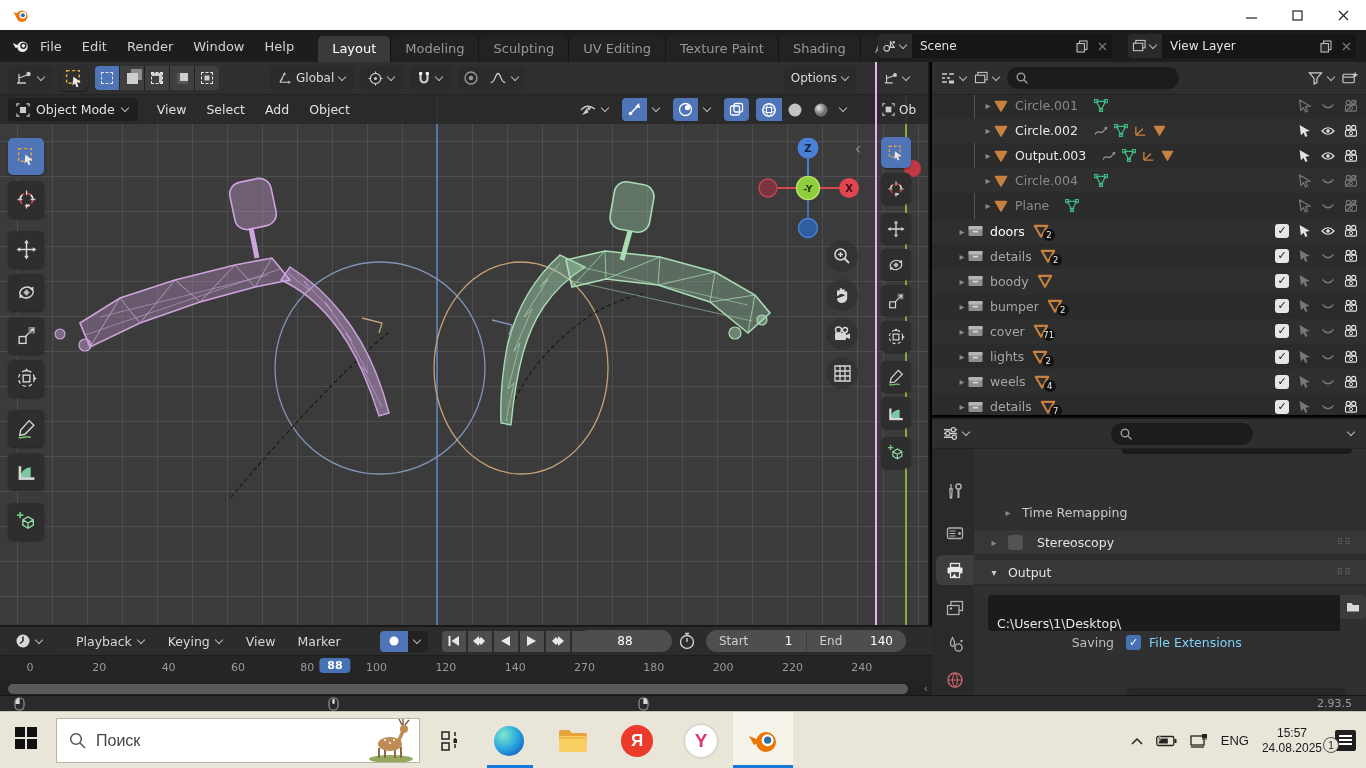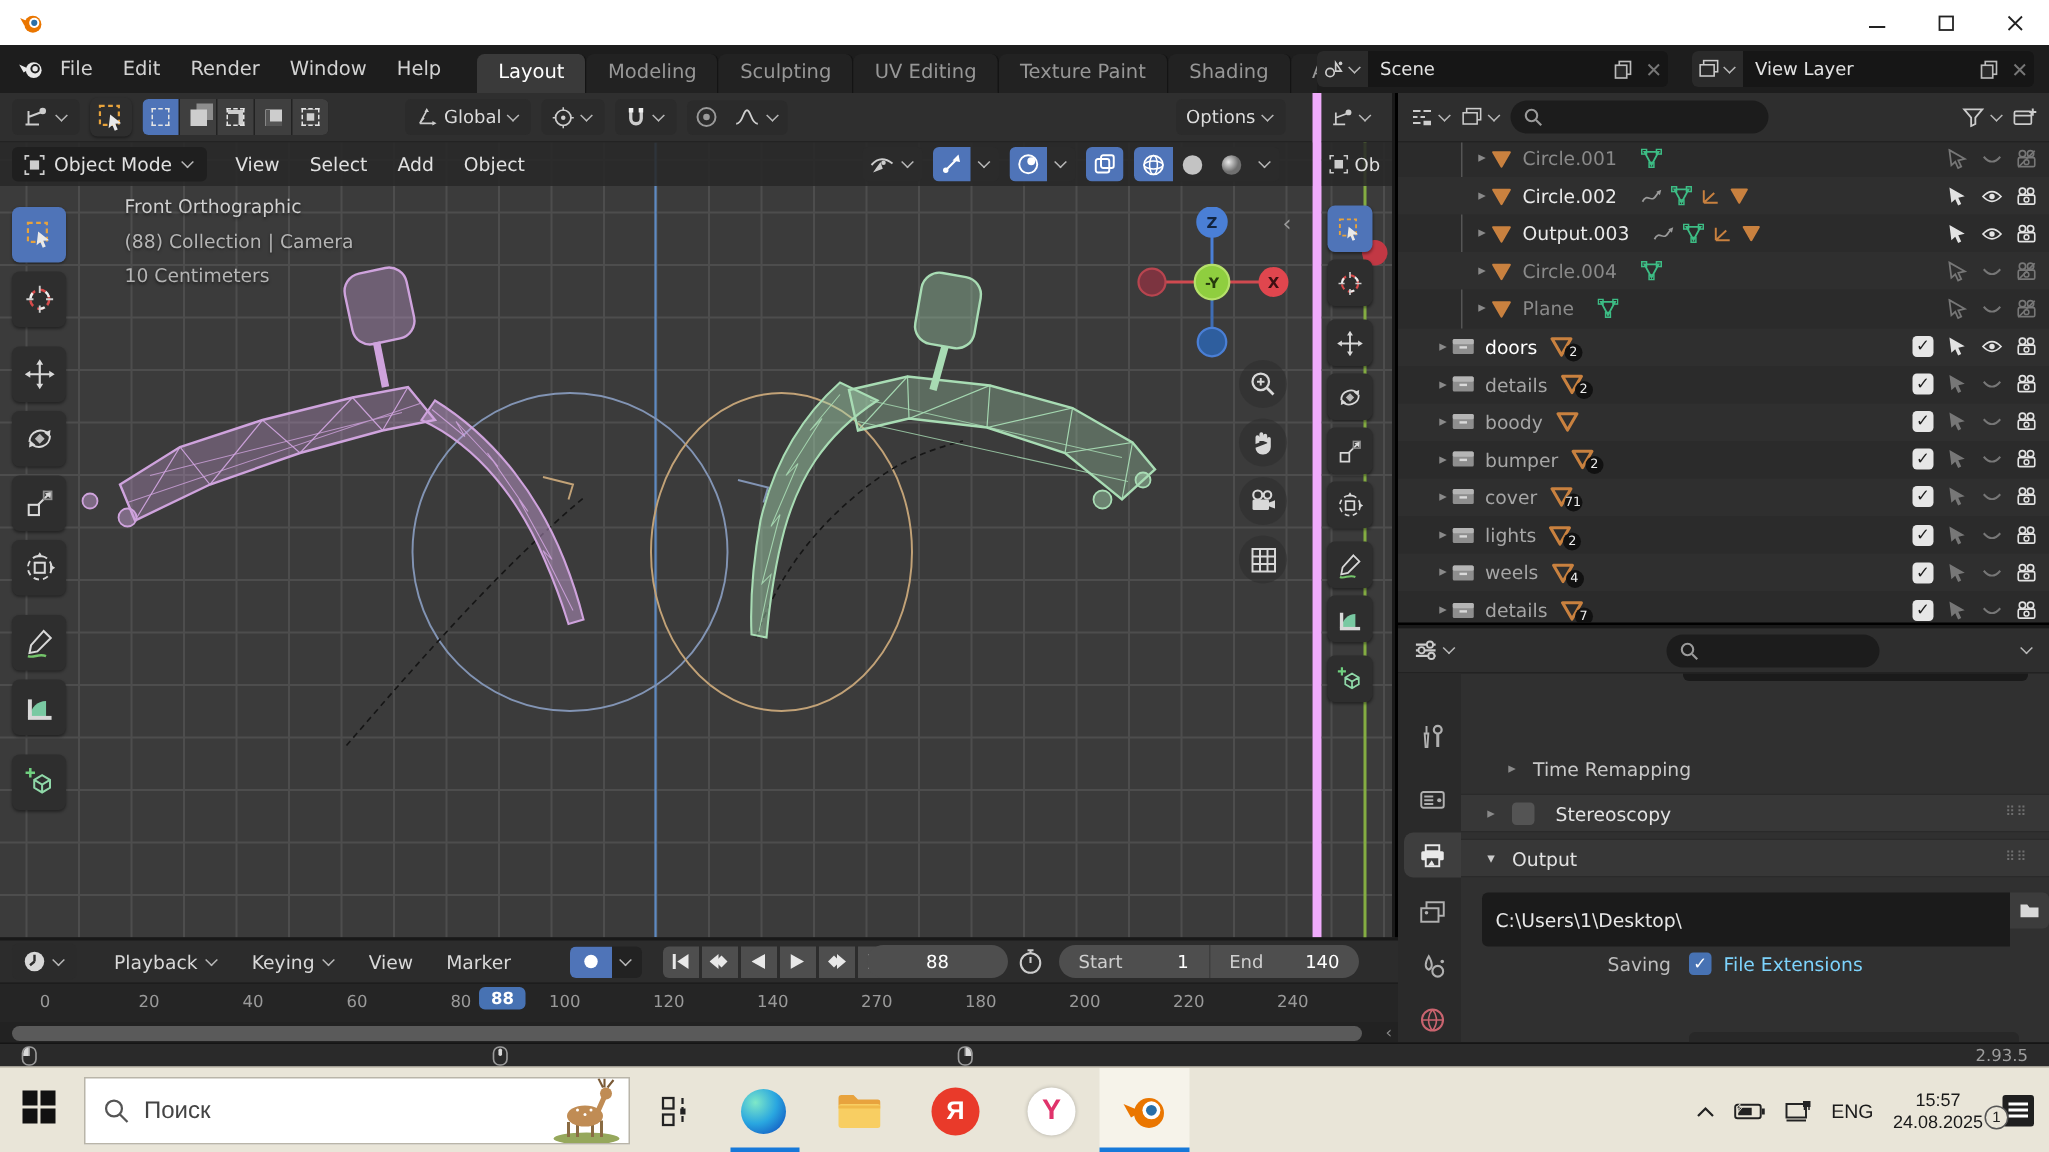--- a/index.html
+++ b/index.html
@@ -44,21 +44,21 @@
   .overlaytext{position:absolute;left:83px;top:64px;z-index:5;color:#cfcfcf;font-size:12.5px;line-height:23px;text-shadow:0 1px 2px rgba(0,0,0,.5)}
   .overlaytext .sub{color:#b5b5b5}
   #vp-toolbar{position:absolute;left:8px;top:0;z-index:7;width:40px}
   .tbtn{position:absolute;left:0;width:36px;height:37px;background:#2e2e2e;border-radius:5px;display:flex;align-items:center;justify-content:center;box-shadow:0 1px 2px rgba(0,0,0,.4)}
   .tbtn.active{background:#4f74b8}
   .tbtn svg{width:21px;height:21px}
   .navbtns{position:absolute;left:826px;top:178px;z-index:7;display:flex;flex-direction:column;gap:7px}
   .navbtn{width:32px;height:32px;border-radius:16px;background:rgba(46,46,46,.55);display:flex;align-items:center;justify-content:center}
   .collapse{position:absolute;left:855px;top:78px;color:#9a9a9a;font-size:15px;z-index:7}
   
-  .vp-narrow{position:absolute;left:875px;top:62px;width:55px;height:563px;background:#3b3b3b;border-left:6px solid #f0abfc;border-right:2px solid #191919;overflow:hidden}
+  .vp-narrow{position:absolute;left:875px;top:62px;width:55px;height:563px;background:#3b3b3b;border-left:2px solid #f0abfc;border-right:2px solid #191919;overflow:hidden}
   .vpn-grid{position:absolute;left:0;top:33px;right:0;bottom:0;background-image:linear-gradient(#4d4d4d 1px,transparent 1px),linear-gradient(90deg,#4d4d4d 1px,transparent 1px);background-size:35px 35px;background-position:6px 11px}
   .vpn-ts{position:absolute;left:0;top:0;width:100%;height:33px;background:#2f2f2f;border-bottom:1px solid #232323;display:flex;align-items:center;padding:0 6px;gap:3px}
   .vpn-hd{position:absolute;left:0;top:33px;width:100%;height:29px;background:rgba(40,40,40,.88);display:flex;align-items:center;padding:0 5px;gap:4px;color:#e0e0e0;font-size:12px;z-index:3}
   .greenline{position:absolute;left:28px;top:33px;bottom:0;width:2px;background:#84ad42;z-index:2}
   .redball{position:absolute;left:27px;top:98px;width:17px;height:17px;border-radius:50%;background:#c23844;z-index:4}
   #mini-toolbar{position:absolute;left:4px;top:0;z-index:5}
   #mini-toolbar .tbtn{width:30px;height:31px}
   #mini-toolbar .tbtn svg{width:18px;height:18px}
   
   .outliner{position:absolute;left:932px;top:62px;width:434px;height:353px;background:#2b2b2b;overflow:hidden;font-size:12.5px}
@@ -86,21 +86,21 @@
   .ptabs{position:absolute;left:0;top:30px;bottom:0;width:42px;background:#2a2a2a}
   .ptab{position:absolute;left:4px;width:38px;height:30px;display:flex;align-items:center;justify-content:center;color:#b0b0b0}
   .ptab.active{background:#3e3e3e;border-radius:6px 0 0 6px;color:#ececec}
   .pcontent{position:absolute;left:42px;top:30px;right:0;bottom:0}
   .phead{position:absolute;left:0;width:100%;height:26px;background:#373737;display:flex;align-items:center;gap:8px;padding:0 14px;color:#e2e2e2;border-top:1px solid #2a2a2a;border-bottom:1px solid #2a2a2a}
   .dots{margin-left:auto;color:#6f6f6f;font-size:9px;letter-spacing:1px}
   .prow{position:absolute;left:0;width:100%;display:flex;align-items:center}
   .plabel{width:152px;text-align:right;padding-right:12px;color:#bdbdbd;flex:0 0 auto}
   .pcheck{width:15px;height:15px;border-radius:3px;background:#545454;margin-right:8px;flex:0 0 auto;text-align:center;line-height:15px;font-size:11px;color:#fff}
   .pcheck.on{background:#4772b3}
-  .pathfield{position:absolute;left:14px;top:146px;width:352px;height:36px;background:#1b1b1b;border-radius:4px 0 0 4px;color:#e8e8e8;display:flex;align-items:center;padding:0 9px;font-size:12.5px}
+  .pathfield{position:absolute;left:14px;top:146px;width:352px;height:36px;background:#1b1b1b;border-radius:4px 0 0 4px;color:#e8e8e8;display:flex;align-items:flex-end;padding:0 9px;font-size:12.5px}
   .folderbtn{position:absolute;left:366px;top:146px;width:26px;height:24px;background:#3c3c3c;border-radius:0 4px 4px 0;display:flex;align-items:center;justify-content:center}
   .ffdrop{width:220px;height:24px;background:#282828;border-radius:4px;display:flex;align-items:center;gap:7px;padding:0 8px;color:#e6e6e6}
   
   .timeline{position:absolute;left:0;top:625px;width:932px;height:70px;background:#2c2c2c;border-top:2px solid #191919;overflow:hidden}
   .tl-header{position:absolute;left:0;top:0;width:100%;height:28px;display:flex;align-items:center;color:#d8d8d8;font-size:12.5px}
   .tl-menu{padding:0 11px}
   .trbtn{width:24px;height:21px;background:#4e4e4e;display:flex;align-items:center;justify-content:center}
   .tl-ruler{position:absolute;left:0;top:28px;width:100%;height:26px;background:#252525;border-top:1px solid #1d1d1d}
   .rnum{position:absolute;top:5px;transform:translateX(-50%);color:#9a9a9a;font-size:11px}
   .phbadge{position:absolute;top:2px;transform:translateX(-50%);background:#4772b3;color:#fff;font-size:11px;font-weight:bold;padding:1px 8px;border-radius:4px}
@@ -418,25 +418,20 @@
               <circle cx="8" cy="8" r="6.5" fill="url(#ms)"></circle>
             </svg>
           </span>
         <span class="hbtn">
             <span class="chev"></span>
           </span>
       </div>
     </div>
   </div>
 
-  <div class="overlaytext">
-    <div>Front Orthographic</div>
-    <div class="sub">(88) Collection | Camera</div>
-    <div class="sub">10 Centimeters</div>
-  </div>
 
   <div id="vp-toolbar">
       <span class="tbtn active" style="top: 76px;">
         <svg viewBox="0 0 20 20">
           <rect x="2.5" y="2.5" width="12" height="12" fill="none" stroke="#e8a33c" stroke-width="1.4" stroke-dasharray="3 2.2"></rect>
           <path d="M9,8 L16,13.5 L12.2,13.8 L13.8,17.5 L11.9,18.3 L10.4,14.6 L8,16.6 Z" fill="#e9e9e9"></path>
         </svg>
       </span>
       <span class="tbtn" style="top: 119px;">
         <svg viewBox="0 0 20 20">

